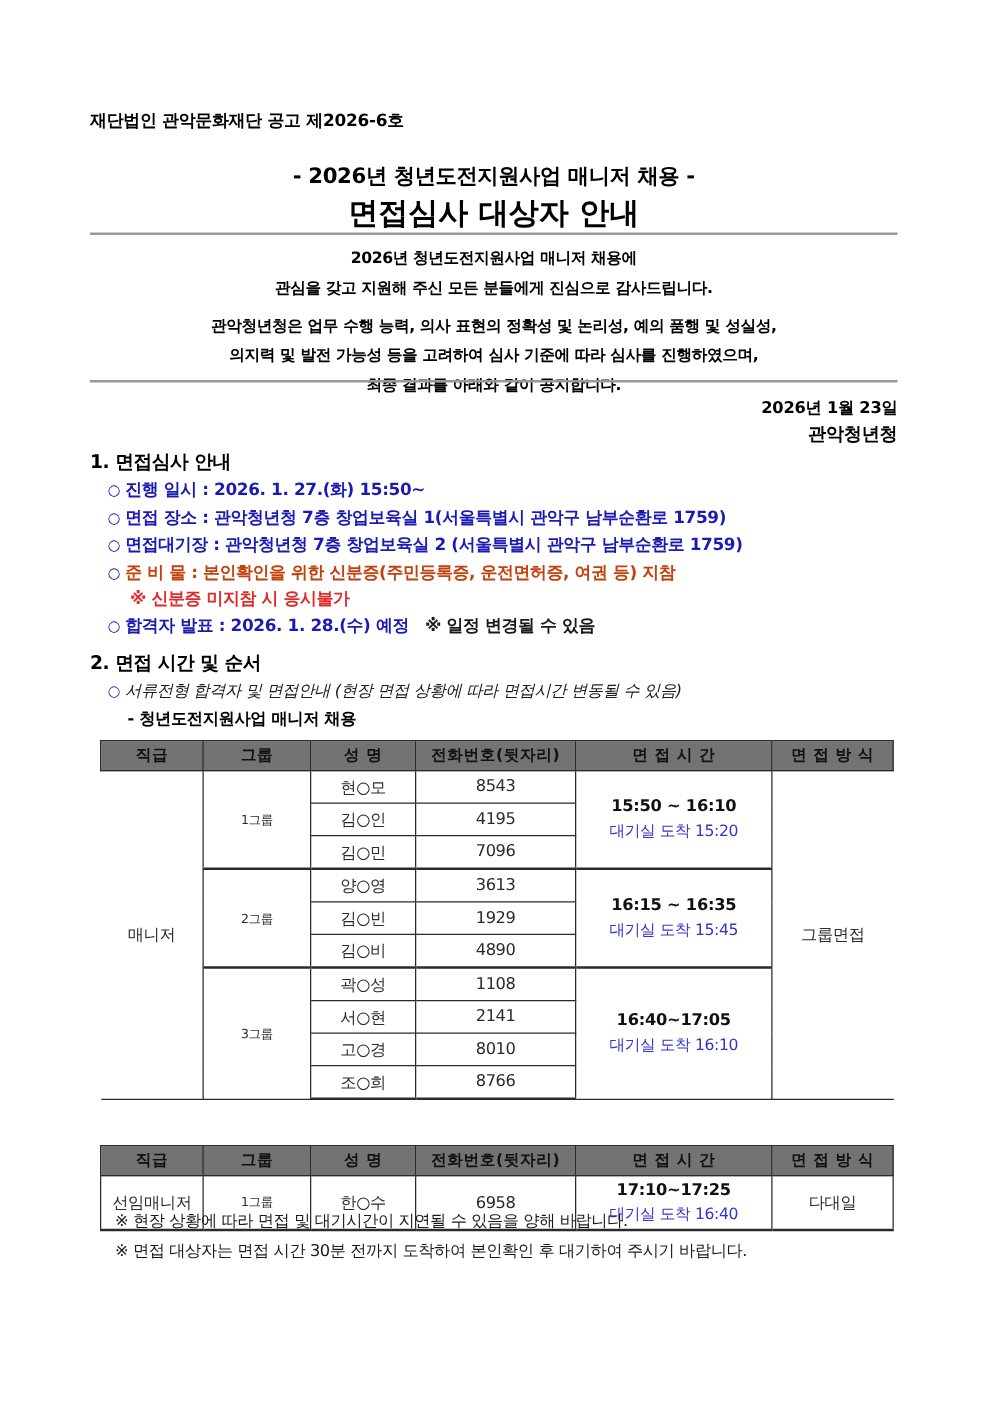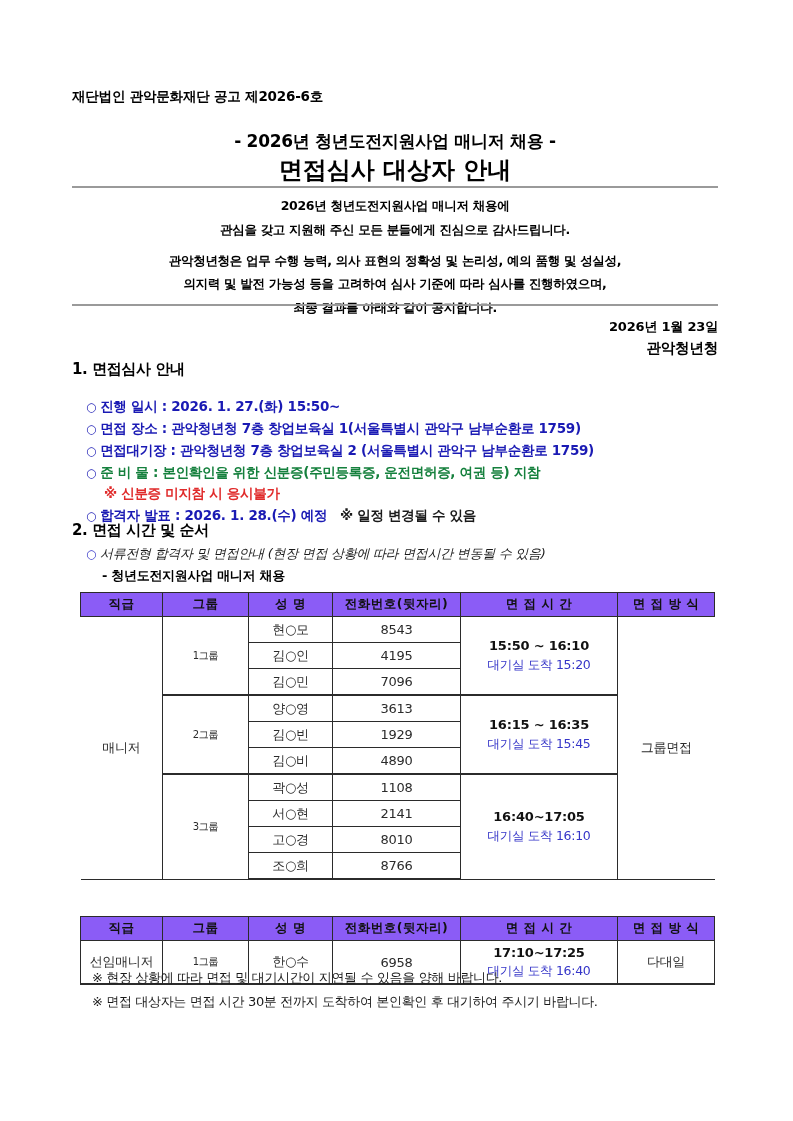--- a/index.html
+++ b/index.html
@@ -99,29 +99,29 @@
   }
   #sec1-head { top: 360px; }
   #sec2-head { top: 521px; }
 
   .bullets {
     position: absolute;
     left: 86px;
     font-size: 13.5px;
     letter-spacing: -0.3px;
   }
-  #sec1-list { top: 382px; margin-top: 14px; }
+  #sec1-list { top: 382px; }
   .bullet-row {
     display: block;
     line-height: 1.62;
     white-space: nowrap;
   }
   .bul { font-size: 12px; }
   .b-blue  { color: #1a1ab4; font-weight: bold; }
-  .b-red   { color: #15803d; font-weight: bold; }
+  .b-red   { color: #c2410c; font-weight: bold; }
   .note-in { color: #1a1a1a; font-weight: bold; }
   .sub-note {
     display:block;
     padding-left: 18px;
     line-height: 1.62;
     color: #e02b2b;
     font-weight: bold;
     white-space: nowrap;
   }
 
@@ -151,21 +151,21 @@
   table.grid th,
   table.grid td {
     border: 1px solid #2b2b2b;
     text-align: center;
     vertical-align: middle;
     padding: 0;
     color: #2b2b2b;
     letter-spacing: -0.3px;
   }
   table.grid th {
-    background: #8b5cf6;
+    background: #737373;
     font-weight: bold;
     height: 23px;
     font-size: 12.5px;
     color: #111;
     letter-spacing: 0.5px;
   }
   
   table.grid tbody td.edge-l { border-left: none; }
   table.grid tbody td.edge-r { border-right: none; }
   table.grid tbody tr.grp-start td { border-top: 2px solid #2b2b2b; }

